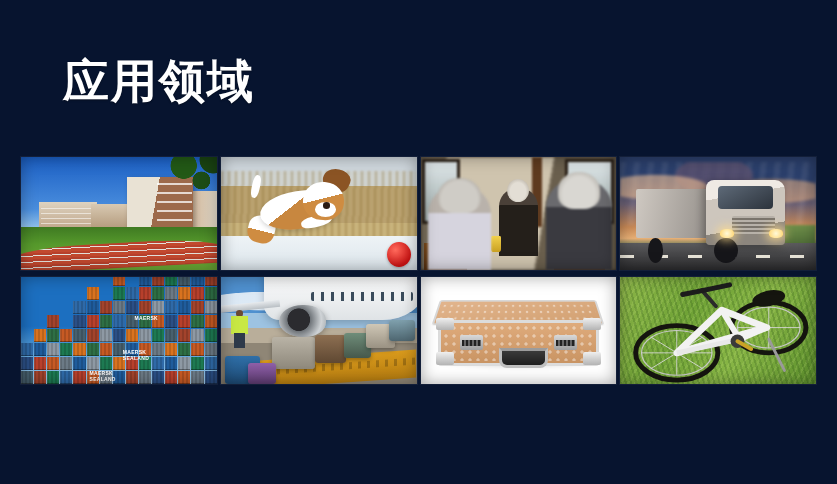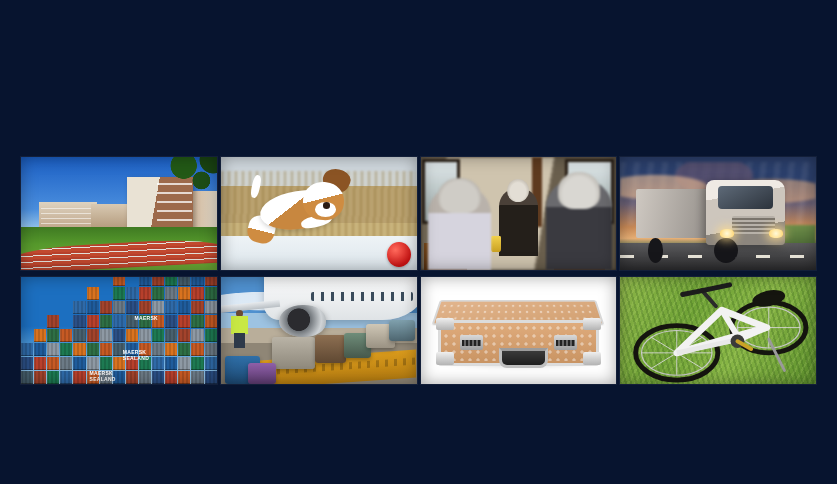--- a/index.html
+++ b/index.html
@@ -435,20 +435,21 @@
     font-size: 5px;
     letter-spacing: .3px;
     line-height: 1;
   }
 </style>
 </head>
 <body>
 
 <div id="slide">
 
+  <div id="slide-title">应用领域</div>
 
   <div id="gallery">
 
     <div class="tile">
       <div class="scene sc-school">
         <div class="bldgC"></div>
         <div class="bldgD"></div>
         <div class="bldgB"></div>
         <div class="bldgA"></div>
         <div class="grass"></div>

